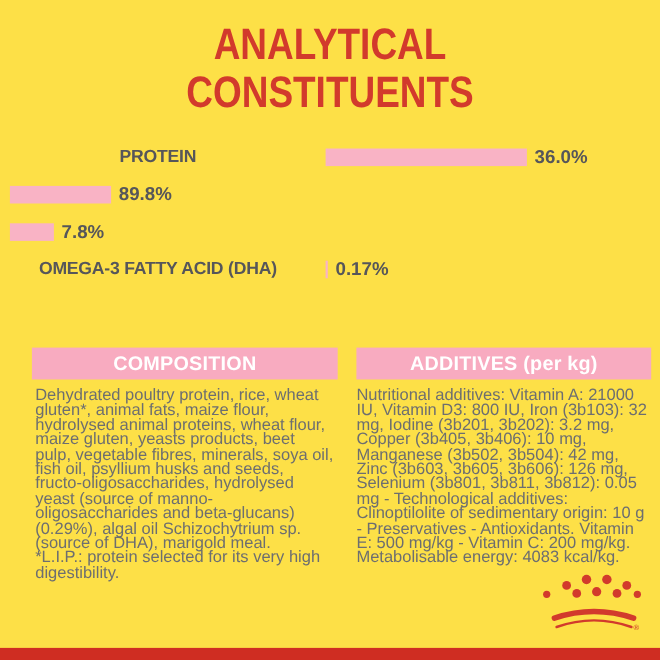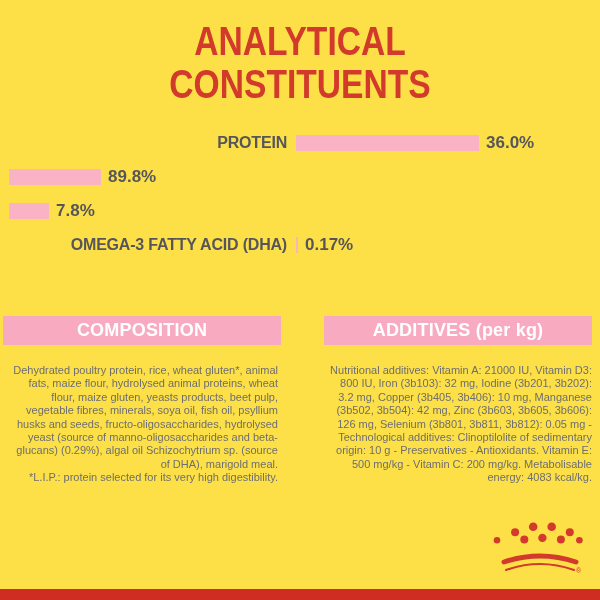--- a/index.html
+++ b/index.html
@@ -15,31 +15,31 @@
     position:relative;width:600px;height:600px;background:#fde047;overflow:hidden;
     font-family:"Liberation Sans",sans-serif;
   }
   .title{
     position:absolute;top:20px;left:0;width:600px;text-align:center;
     color:var(--red);font-weight:bold;font-size:40px;line-height:43px;
     transform:scaleX(0.84);letter-spacing:0;
   }
   .chart{position:absolute;top:126px;left:0;width:600px;}
   .bar-row{display:flex;align-items:center;height:34px;color:var(--label-gray);font-weight:bold;}
-  .bar-label{width:287px;text-align:right;font-size:16px;flex:none;letter-spacing:-0.2px;white-space:nowrap;}
+  .bar-label{width:287px;text-align:center;font-size:16px;flex:none;letter-spacing:-0.2px;white-space:nowrap;}
   .bar{height:16px;margin-left:9px;flex:none;background:var(--pink-bar);}
   .bar-value{font-size:17px;margin-left:7px;white-space:nowrap;}
   .col{position:absolute;top:316px;}
-  .col-left{left:3px;width:278px;}
+  .col-left{left:29px;width:278px;}
   .col-right{left:324px;width:268px;}
   .sec-header{
     height:29px;background:var(--pink-header);color:#fff;font-weight:bold;
     font-size:18px;text-align:center;line-height:29px;letter-spacing:0.2px;
   }
-  .sec-body{margin-top:19px;color:var(--body-gray);font-size:11px;line-height:13.4px;text-align:right;}
+  .sec-body{margin-top:8px;color:var(--body-gray);font-size:15px;line-height:13.4px;}
   .col-left .sec-body{padding-left:3px;width:272px;}
   .col-right .sec-body{width:268px;}
   .logo{position:absolute;left:492px;top:516px;width:96px;height:66px;}
   .footer-bar{position:absolute;left:0;top:589px;width:600px;height:11px;background:var(--red-footer);}
 </style>
 </head>
 <body>
 
 <div class="page">
 

